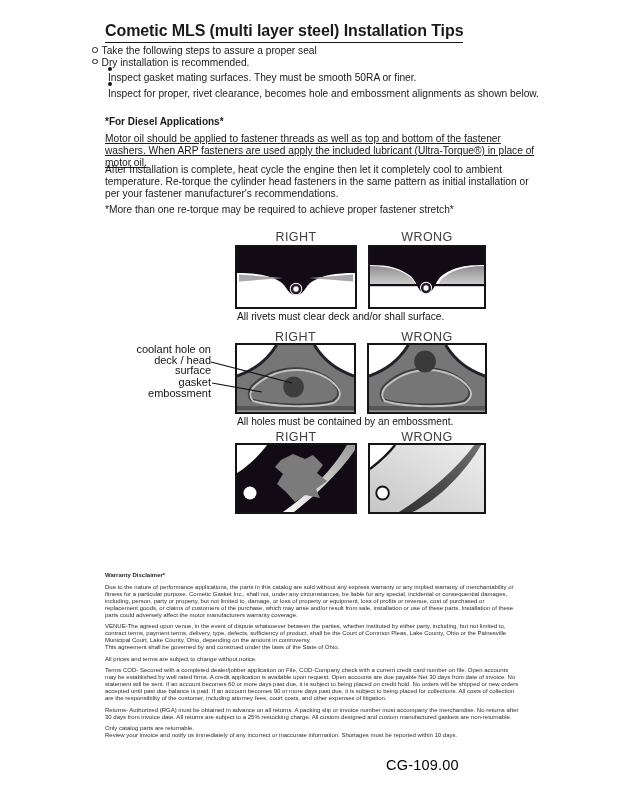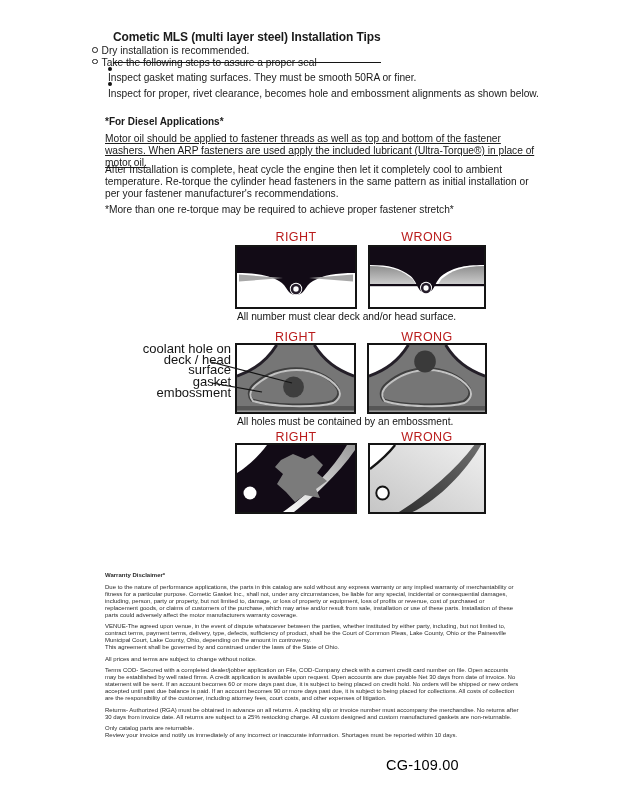--- a/index.html
+++ b/index.html
@@ -1,64 +1,64 @@
 <!DOCTYPE html>
 <html><head>
 <meta charset="utf-8">
 <style>
   html,body{margin:0;padding:0;background:#ffffff;}
   .page{position:relative;width:618px;height:800px;background:#ffffff;overflow:hidden;
         font-family:"Liberation Sans","DejaVu Sans",sans-serif;color:#1a1a1a;}
   .abs{position:absolute;}
   
-  .title{left:105px;top:22px;font-size:12px;font-weight:bold;margin:8px;
-         display:inline-block;padding-bottom:18px;border-bottom:1.6px solid #141414;letter-spacing:-0.1px;}
+  .title{left:105px;top:22px;font-size:16px;font-weight:bold;margin:0;
+         display:inline-block;padding-bottom:2px;border-bottom:1.6px solid #141414;letter-spacing:-0.1px;}
   
   .tips{left:92px;top:45px;width:470px;font-size:10.2px;line-height:11.7px;}
   .tip{display:flex;align-items:baseline;}
   .tip.sub{padding-left:16px;flex-direction:column;}
   .o-mark{width:3.6px;height:3.6px;border:1px solid #222;border-radius:50%;
           margin-right:4px;flex:0 0 auto;position:relative;top:-1.5px;}
   .dot-mark{width:3.8px;height:3.8px;background:#141414;border-radius:50%;
           margin-right:4px;flex:0 0 auto;position:relative;top:-1.5px;}
   
   .diesel-h{left:105px;top:116px;font-size:10px;font-weight:bold;margin:0;}
   .para{margin:0;font-size:10.2px;line-height:12px;width:436px;}
   .p1{left:105px;top:133px;text-decoration:underline;}
   .p2{left:105px;top:164px;}
   .note{left:105px;top:204px;}
   
-  .dg-label{font-size:12.5px;letter-spacing:0.4px;text-align:center;color:#b91c1c;}
+  .dg-label{font-size:12.5px;letter-spacing:0.4px;text-align:center;color:#404040;}
   .dbox{border:2px solid #141414;box-sizing:border-box;background:#fff;}
   .dbox svg{display:block;width:100%;height:100%;}
   .caption{font-size:10.2px;line-height:12px;color:#141414;}
-  .ann{font-size:13px;line-height:10.5px;text-align:right;color:#141414;margin-left:20px;}
+  .ann{font-size:11px;line-height:10.5px;text-align:right;color:#141414;}
   
   .legal{left:105px;top:572px;width:414px;font-size:6px;line-height:7px;color:#2b2b2b;}
   .lg{margin:0 0 4.5px 0;}
   .lg-tight{margin:0;}
   .lg-h{margin:0 0 4.5px 0;font-weight:bold;}
   
   .code{left:386px;top:757px;font-size:14.5px;letter-spacing:0.2px;color:#000000;}
 </style>
 </head>
 <body>
 
 <div class="page">
 
   <h1 class="abs title">Cometic MLS (multi layer steel) Installation Tips</h1>
 
   <div class="abs tips">
     <div class="tip">
       <span class="o-mark"></span>
-      <span>Dry installation is recommended.</span>
+      <span>Take the following steps to assure a proper seal</span>
     </div>
     <div class="tip">
       <span class="o-mark"></span>
-      <span>Take the following steps to assure a proper seal</span>
+      <span>Dry installation is recommended.</span>
     </div>
     <div class="tip sub">
       <span class="dot-mark"></span>
       <span>Inspect gasket mating surfaces.  They must be smooth 50RA or finer.</span>
     </div>
     <div class="tip sub">
       <span class="dot-mark"></span>
       <span>Inspect for proper, rivet clearance, becomes hole and embossment alignments as shown below.</span>
     </div>
   </div>
@@ -91,21 +91,21 @@
       </defs>
       <rect width="118" height="60" fill="#ffffff"></rect>
       <path d="M0,19 C22,19 34,24 44,32 L48,38 L0,38 Z" fill="url(#gw1)"></path>
       <path d="M118,19 C96,19 84,24 74,32 L70,38 L118,38 Z" fill="url(#gw1)"></path>
       <rect y="37" width="118" height="2.2" fill="#120b16"></rect>
       <path d="M0,0 H118 V18 C96,18 85,21 74,29 C66,36 67,46 58,46 C49,46 50,36 42,29 C31,21 20,18 0,18 Z" fill="#120b16"></path>
       <circle cx="58" cy="41" r="6.2" fill="#ffffff"></circle>
       <circle cx="58" cy="41" r="4" fill="#ffffff" stroke="#241c2a" stroke-width="2.6"></circle>
     </svg>
   </div>
-  <div class="abs caption" style="left:237px;top:311px;">All number must clear deck and/or head surface.</div>
+  <div class="abs caption" style="left:237px;top:311px;">All rivets must clear deck and/or shall surface.</div>
 
   <div class="abs dg-label" style="left:235px;top:330px;width:121px;">RIGHT</div>
   <div class="abs dg-label" style="left:367px;top:330px;width:120px;">WRONG</div>
 
   <div class="abs ann" style="left:118px;top:344px;width:93px;">
     <div>coolant hole on</div>
     <div>deck / head surface</div>
   </div>
   <div class="abs ann" style="left:118px;top:377px;width:93px;">gasket embossment</div>
 

